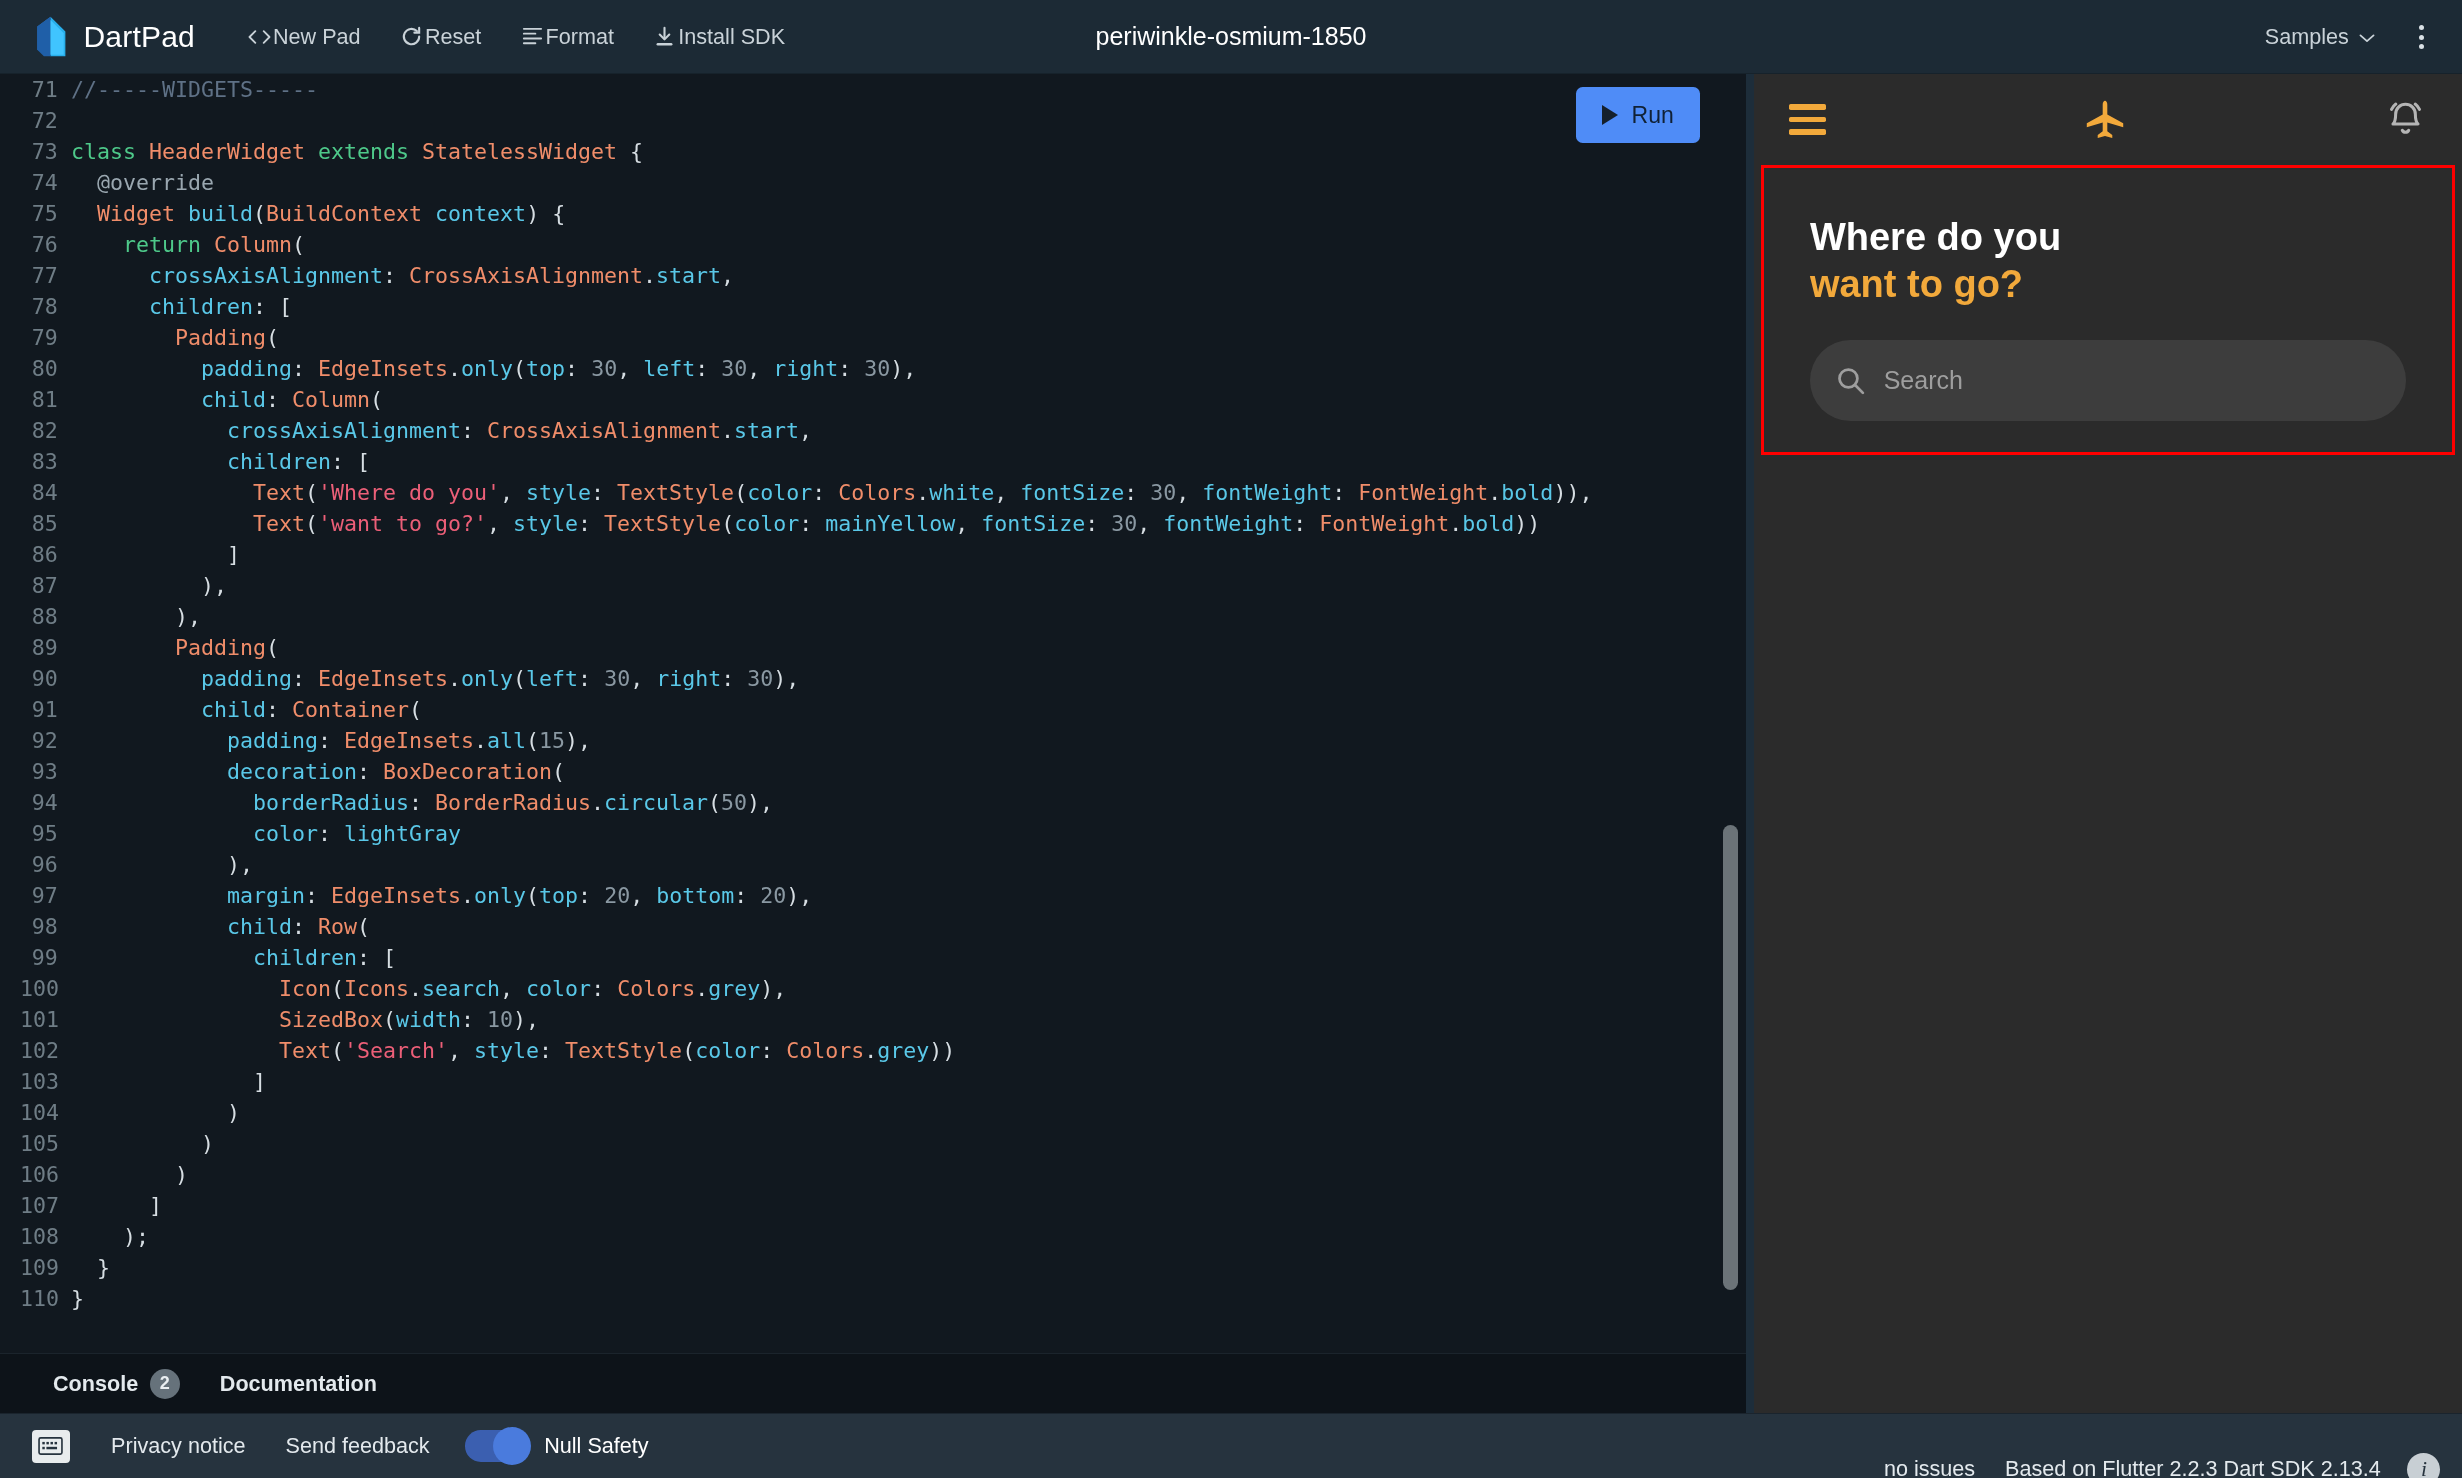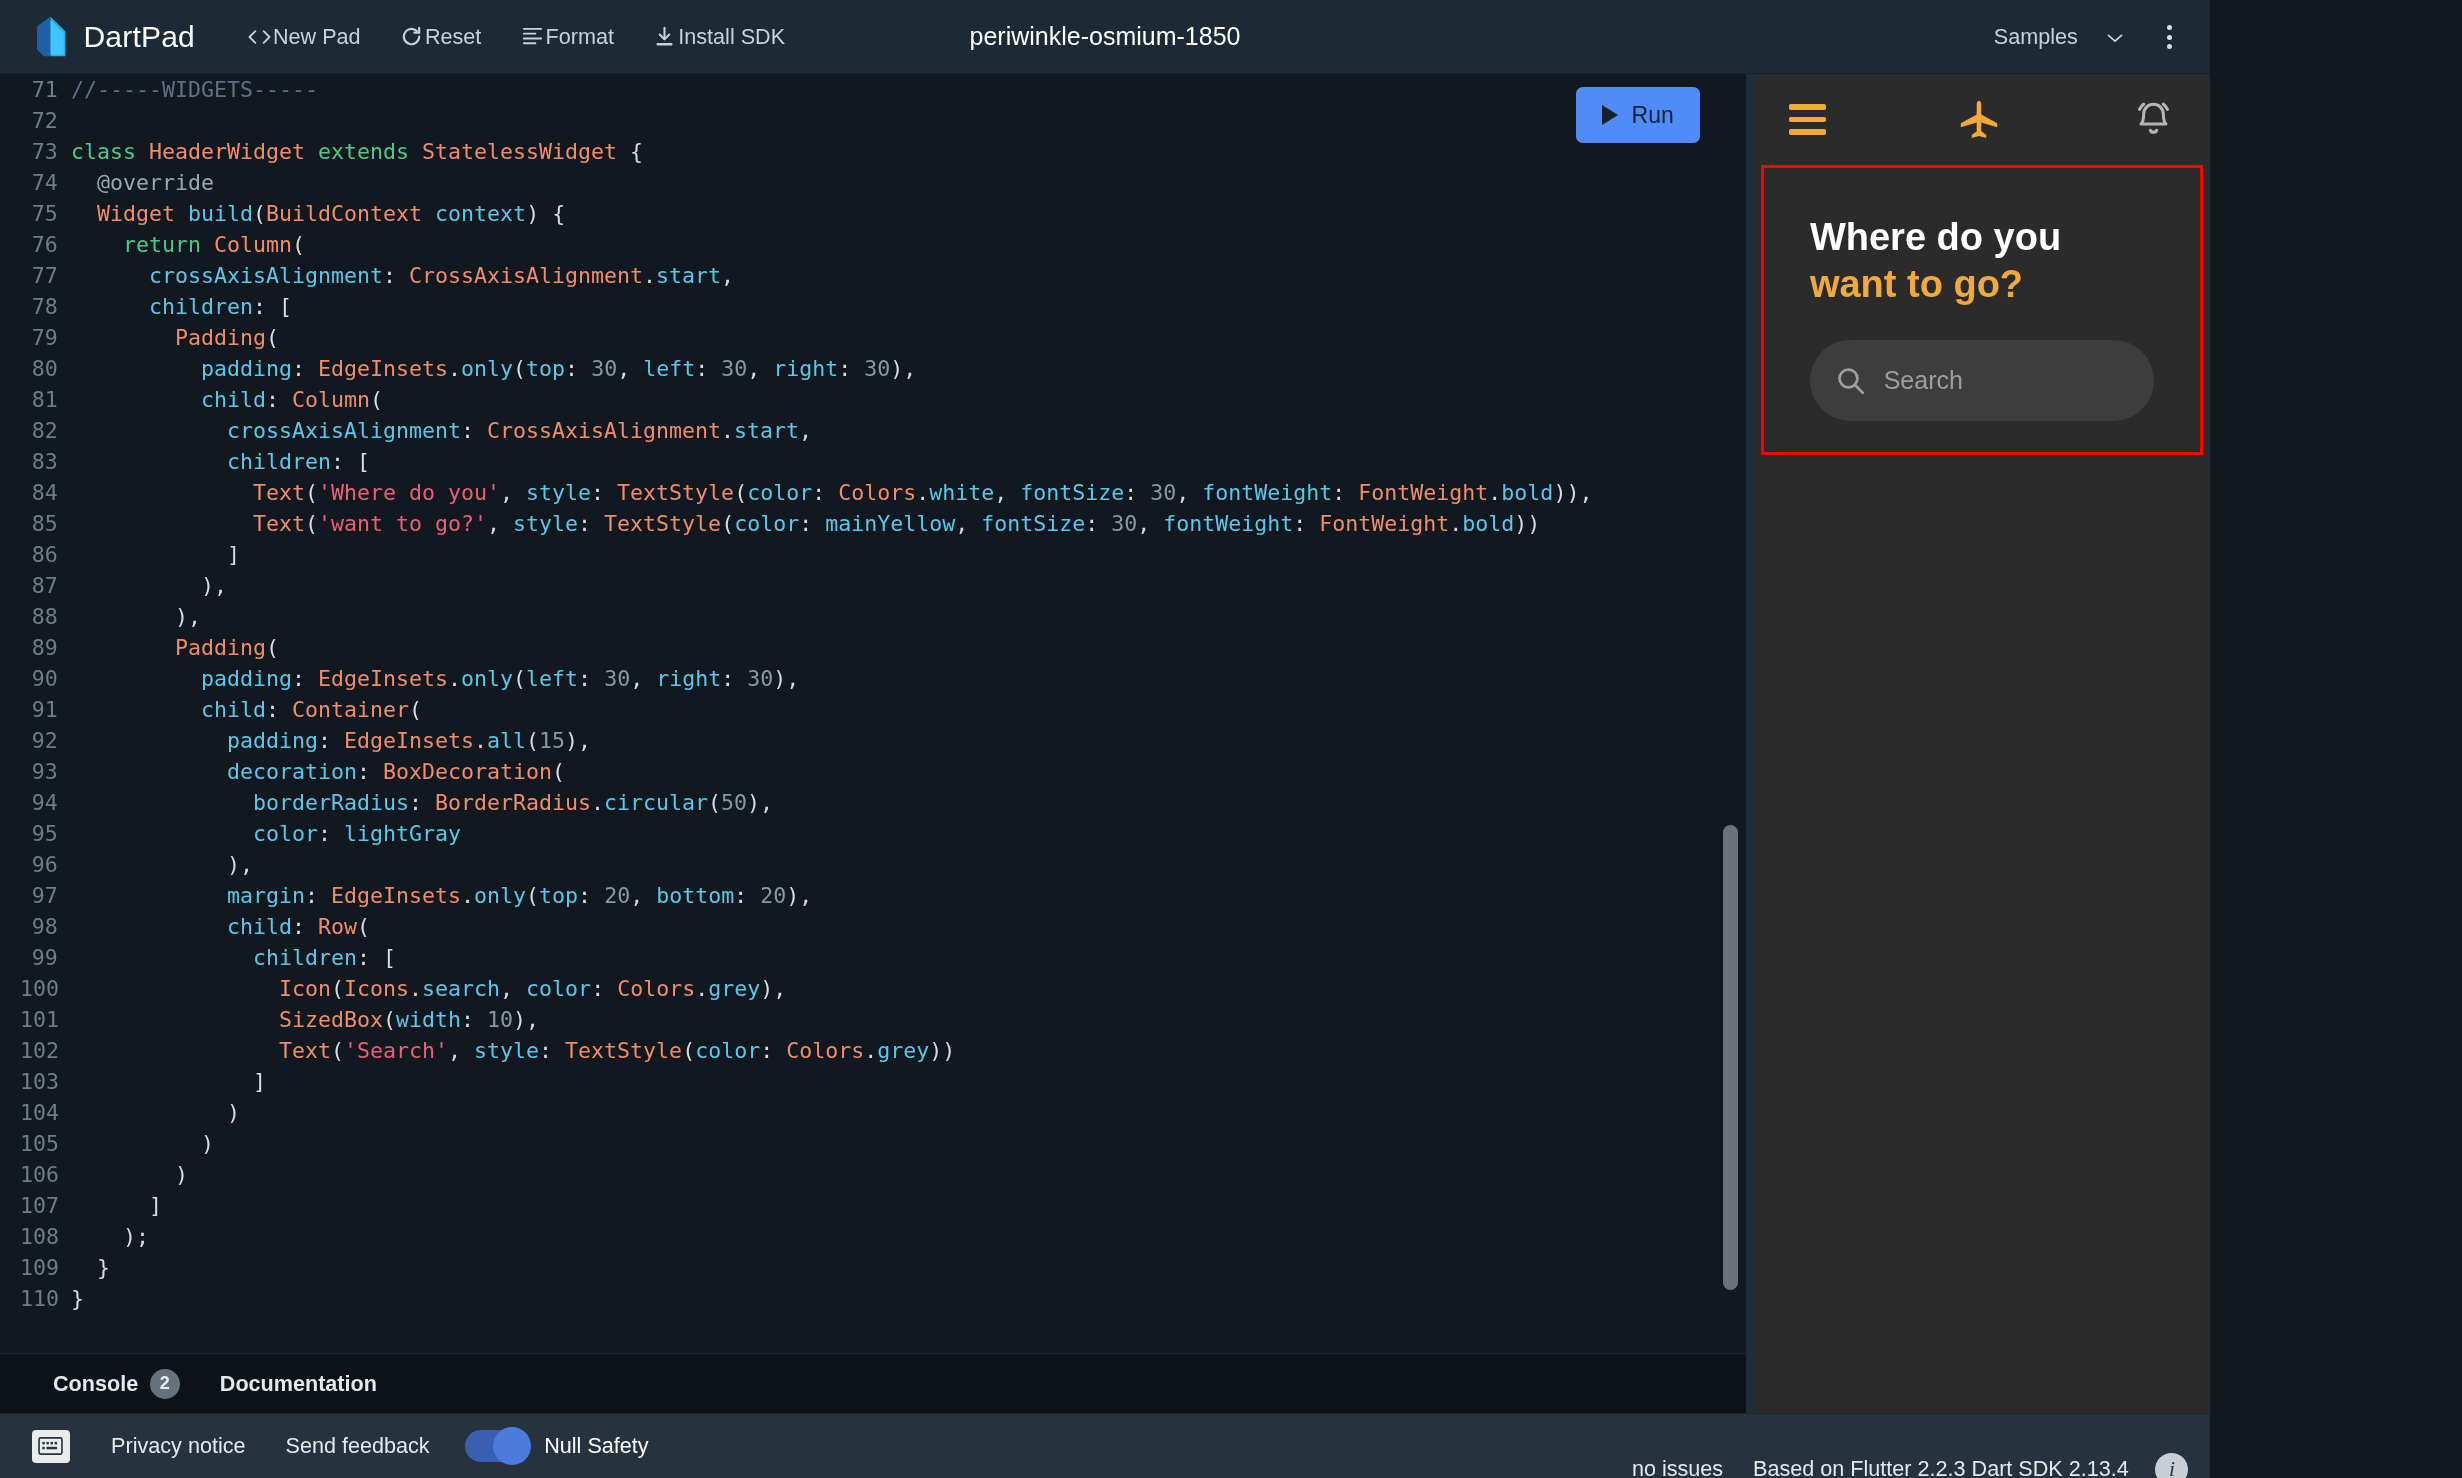--- a/index.html
+++ b/index.html
@@ -2,21 +2,21 @@
 <html style="font-size:13.3px"><head>
 <meta charset="utf-8">
 <style>
   * { box-sizing: border-box; margin: 0; padding: 0; }
   html, body {
     width: 2462px; height: 1478px;
     background: #11181f;
     font-family: "Liberation Sans", sans-serif;
     overflow: hidden;
   }
-  #app { position: relative; width: 2210px; height: 1478px; display: flex; flex-direction: column; }
+  #app { position: relative; width: 2462px; height: 1478px; display: flex; flex-direction: column; }
 
   
   .topbar {
     height: 74px; flex: 0 0 74px;
     background: #1c2a35;
     display: flex; align-items: center;
     position: relative;
     padding-left: 31.5px;
     border-bottom: 0.8px solid #16222b;
   }
@@ -38,21 +38,21 @@
   .pad-title {
     position: absolute; left: 0; right: 0; top: 0; bottom: 0;
     display: flex; align-items: center; justify-content: center;
     color: #ffffff; font-size: 25px; pointer-events: none;
   }
   .topright {
     position: absolute; right: 21.6px; top: 0; height: 74px;
     display: flex; align-items: center; gap: 5px;
   }
   .samples {
-    display: flex; align-items: center; gap: 28px;
+    display: flex; align-items: center; gap: 9px;
     color: #c9d2d8; font-size: 21.6px; padding: 10px 13.3px; cursor: pointer;
   }
   .kebab {
     width: 38px; height: 38px; display:flex; flex-direction:column;
     align-items:center; justify-content:center; gap: 4.1px; cursor:pointer;
     margin-left: 8.3px;
   }
   .kebab i { width: 5px; height: 5px; border-radius: 50%; background: #d9e0e5; display:block; }
 
   

